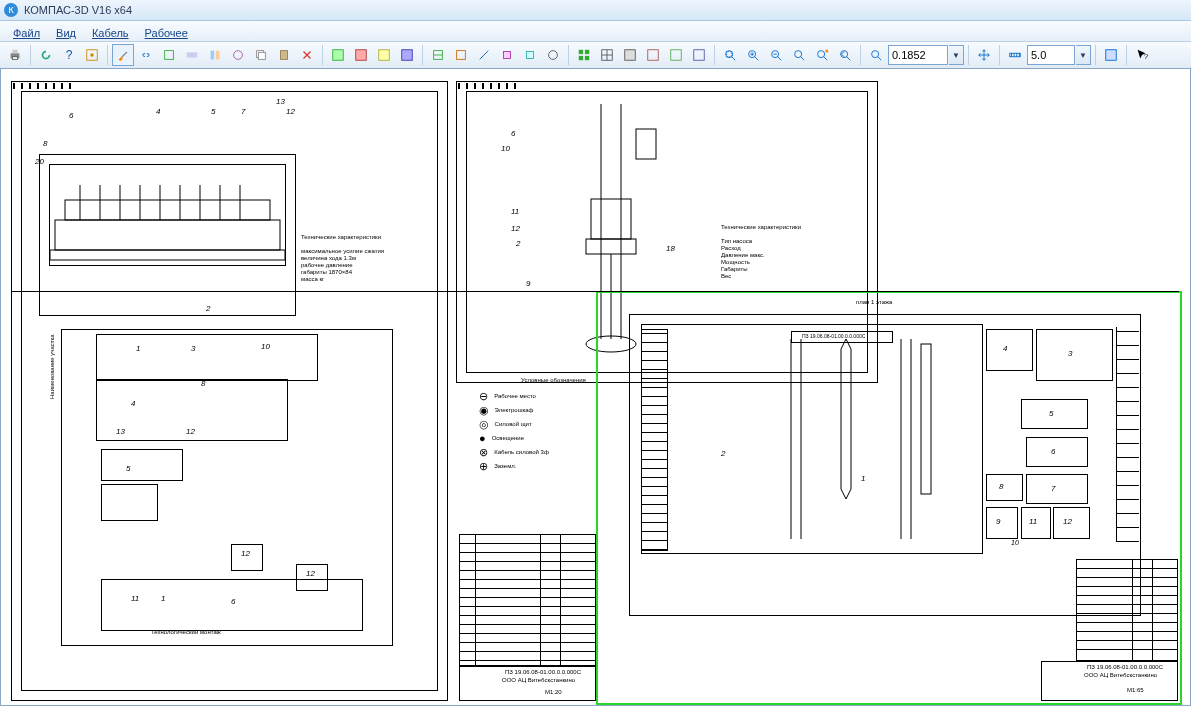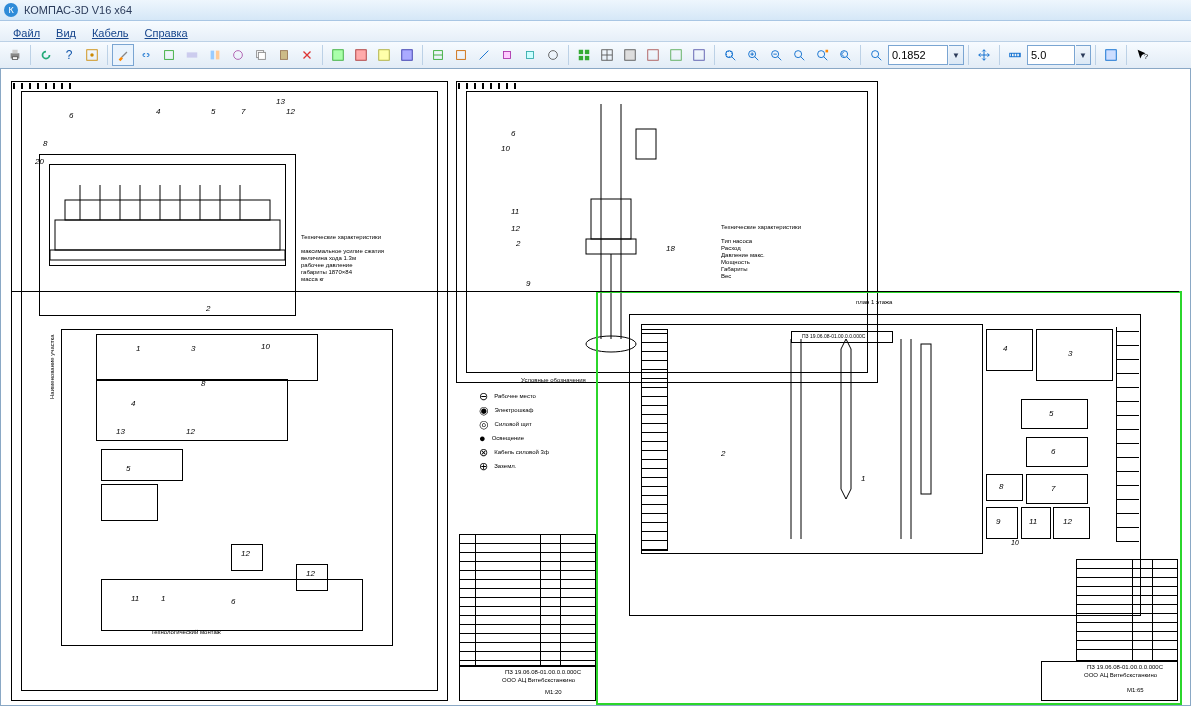--- a/index.html
+++ b/index.html
@@ -32,21 +32,21 @@
 
 <div class="titlebar">
   <span class="logo">К</span>
   <span>КОМПАС-3D V16  x64</span>
 </div>
 
 <div class="menubar">
   <span><u>Файл</u></span>
   <span><u>Вид</u></span>
   <span><u>Кабель</u></span>
-  <span><u>Справка</u></span>
+  <span><u>Рабочее</u></span>
 </div>
 
 <div class="toolbar">
   <div class="tbtn">
       <svg viewBox="0 0 16 16">
         <rect x="3" y="6" width="10" height="6" fill="#888"></rect>
         <rect x="5" y="2" width="6" height="4" fill="#ccc"></rect>
         <rect x="5" y="10" width="6" height="3" fill="#fff" stroke="#555"></rect>
       </svg>
     </div>

